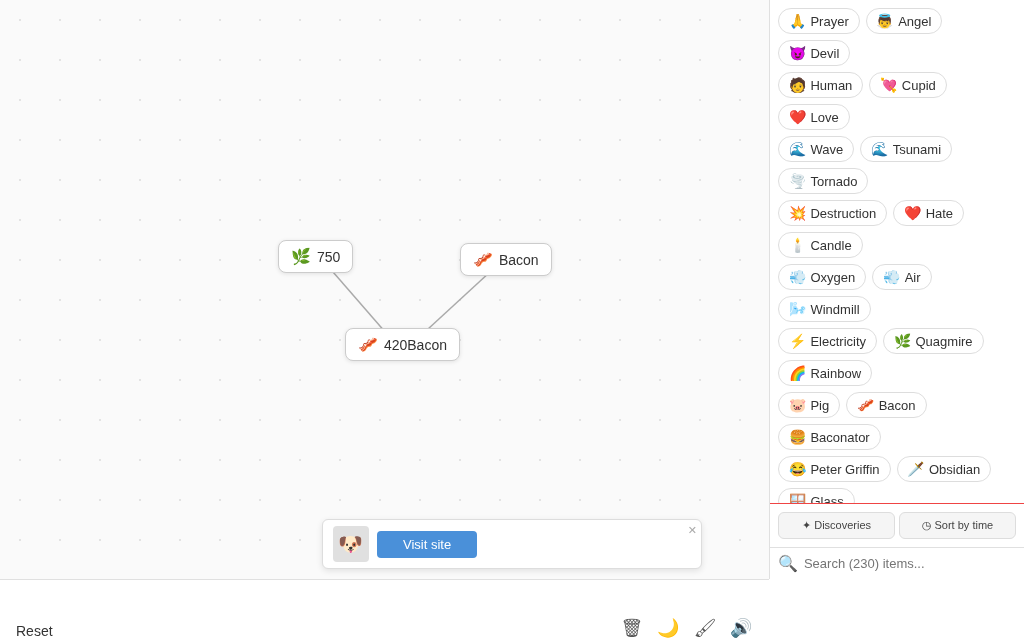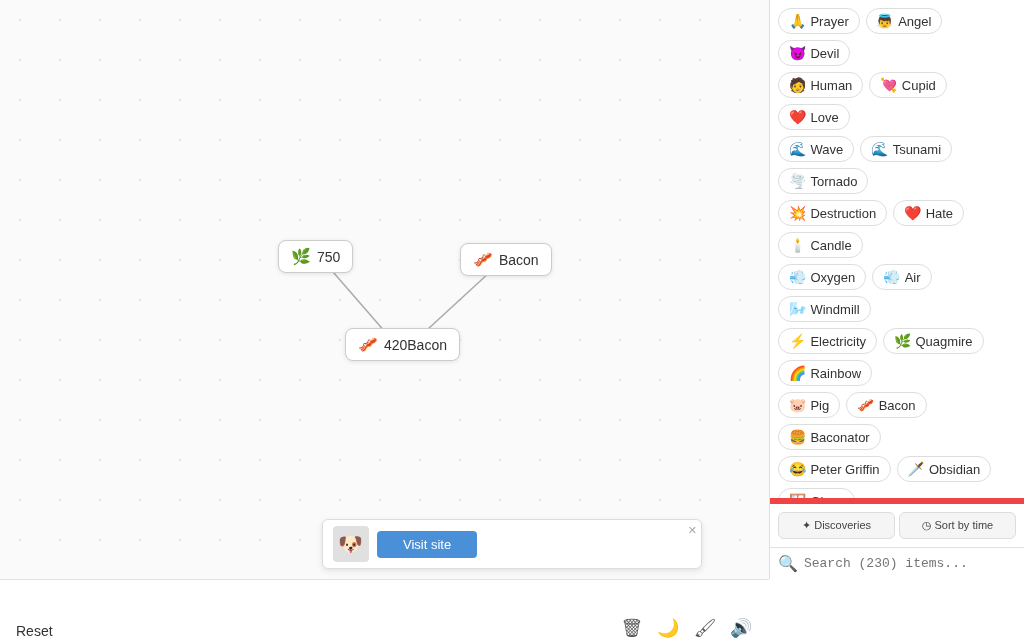--- a/index.html
+++ b/index.html
@@ -137,21 +137,21 @@
       color: #333;
       cursor: pointer;
       white-space: nowrap;
     }
     .item-chip .chip-emoji {
       font-size: 14px;
     }
 
     
     #sidebar-footer {
-      border-top: 6px solid #ef4444;
+      border-top: 1px solid #ef4444;
       padding: 8px;
       display: flex;
       gap: 4px;
     }
 
     .sidebar-btn {
       flex: 1;
       display: flex;
       align-items: center;
       justify-content: center;
@@ -174,21 +174,20 @@
       align-items: center;
       gap: 6px;
     }
     #search-input {
       flex: 1;
       border: none;
       outline: none;
       font-size: 13px;
       color: #333;
       background: transparent;
-      font-family: Liberation Mono, monospace;
     }
 
     
     #bottom-bar {
       position: absolute;
       bottom: 0;
       left: 0;
       right: 255px;
       height: 60px;
       border-top: 1px solid #e0e0e0;

